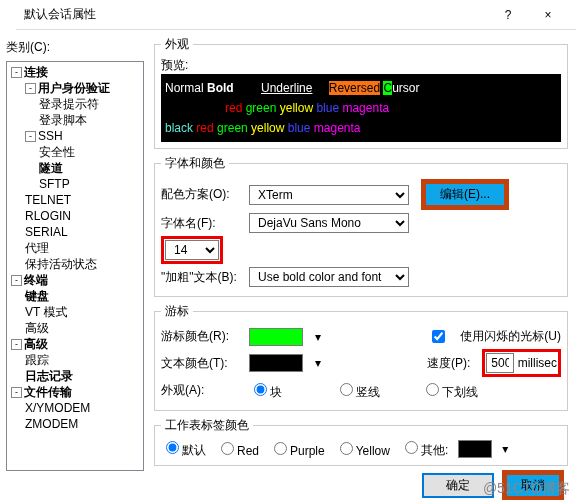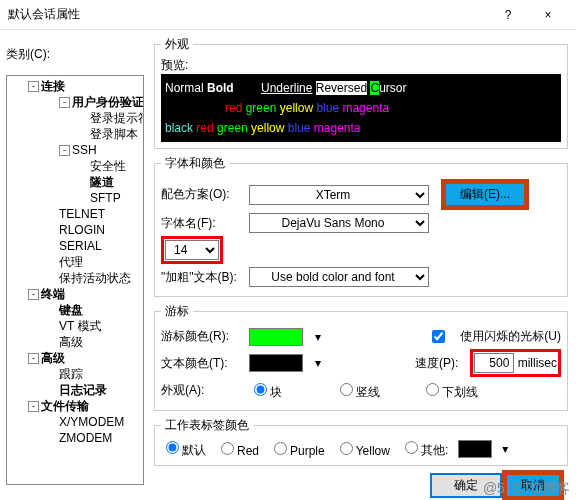--- a/index.html
+++ b/index.html
@@ -1,49 +1,49 @@
 <!DOCTYPE html>
 <html><head>
 <meta charset="utf-8">
 <style>
 *{box-sizing:border-box;font-family:"Microsoft YaHei","Segoe UI",sans-serif;font-size:12px;}
 body{margin:0;background:#fff;width:576px;height:500px;overflow:hidden;}
-.titlebar{height:30px;background:#fff;border-bottom:1px solid #ddd;display:flex;align-items:center;padding:0 8px;}
+.titlebar{height:30px;background:#fff;border-bottom:1px solid #ddd;display:flex;align-items:center;padding:0 8px;margin-left:16px;}
 .titlebar .title{flex:1;}
 .titlebar .winbtn{width:40px;height:30px;display:flex;align-items:center;justify-content:center;cursor:pointer;}
 .content{display:flex;height:440px;}
 .left{width:150px;padding:4px 6px;}
-.catlabel{margin:12px 0;}
+.catlabel{margin:5px 0;}
 .tree{border:1px solid #828790;height:410px;overflow:auto;padding:2px;}
 .tree ul{list-style:none;margin:0;padding-left:14px;}
 .tree>ul{padding-left:2px;}
-.tree li{white-space:nowrap;line-height:16px;margin-left:17px;}
+.tree li{white-space:nowrap;line-height:16px;}
 .tg{display:inline-block;width:11px;height:11px;border:1px solid #888;text-align:center;line-height:9px;font-size:9px;margin-right:2px;cursor:pointer;vertical-align:middle;}
 .nolabel{font-weight:bold;}
 .right{flex:1;padding:4px 8px 4px 4px;overflow:hidden;}
 fieldset{border:1px solid #ccc;margin:2px 0 6px 0;padding:4px 6px 6px 6px;}
 legend{padding:0 4px;}
 .preview{background:#000;color:#fff;font-family:"DejaVu Sans Mono",monospace;font-size:14px;padding:4px;line-height:20px;white-space:nowrap;overflow:hidden;}
 .preview .b{font-weight:bold;}
 .preview .u{text-decoration:underline;margin-left:24px;}
-.preview .rev{background:#ffffff;color:#000;}
+.preview .rev{background:#f97316;color:#000;margin-left:13px;}
 .preview .cur{background:#0f0;color:#000;}
 .row{display:flex;align-items:center;margin:3px 0;gap:12px;}
 .row label{width:76px;}
 select,input[type=text]{border:1px solid #7a7a7a;background:#fff;height:20px;padding:0 4px;}
-.sel-wide{width:180px;text-align:center;}
+.sel-wide{width:160px;}
 .sel-mid{width:54px;}
 .btn{border:5px solid #c2410c;background:#0ea5e9;padding:2px 14px;cursor:pointer;}
 .redbox{border:3px solid #e00;padding:1px;display:inline-block;}
 .swatch{display:inline-block;width:54px;height:18px;border:1px solid #7a7a7a;vertical-align:middle;}
 .swatch.green{background:#0f0;}
 .swatch.black{background:#000;}
 .swatch.small{width:34px;}
 .radios{display:flex;gap:10px;align-items:center;}
-.footer{height:30px;display:flex;justify-content:flex-end;align-items:center;gap:0;padding:0 12px;}
+.footer{height:30px;display:flex;justify-content:flex-end;align-items:center;gap:8px;padding:0 12px;}
 .okbtn{border:2px solid #0078d7;background:#e1e1e1;padding:2px 22px;cursor:pointer;}
 .watermark{position:absolute;right:6px;bottom:2px;color:#888;font-size:14px;}
 </style>
 </head>
 <body>
 
 <div class="titlebar">
  <span class="title">默认会话属性</span>
  <div class="winbtn">?</div>
  <div class="winbtn">×</div>
@@ -134,21 +134,21 @@
     <span style="flex:1"></span>
     <input type="checkbox" checked="" style="">
     <span>使用闪烁的光标(U)</span>
    </div>
    <div class="row">
     <label>文本颜色(T):</label>
     <span class="swatch black"></span>▾
     <span style="flex:1"></span>
     <span>速度(P):</span>
     <span class="redbox">
-     <input type="text" style="width: 40px; text-align: right;" value="500">
+     <input type="text" style="width: 28px; text-align: right;" value="500">
      <span>millisec</span>
     </span>
    </div>
    <div class="row">
     <label>外观(A):</label>
     <div class="radios">
      <label><input type="radio" name="lk" checked="" style=""><span>块</span></label>
      <label><input type="radio" name="lk" style=""><span>竖线</span></label>
      <label><input type="radio" name="lk" style=""><span>下划线</span></label>
     </div>

